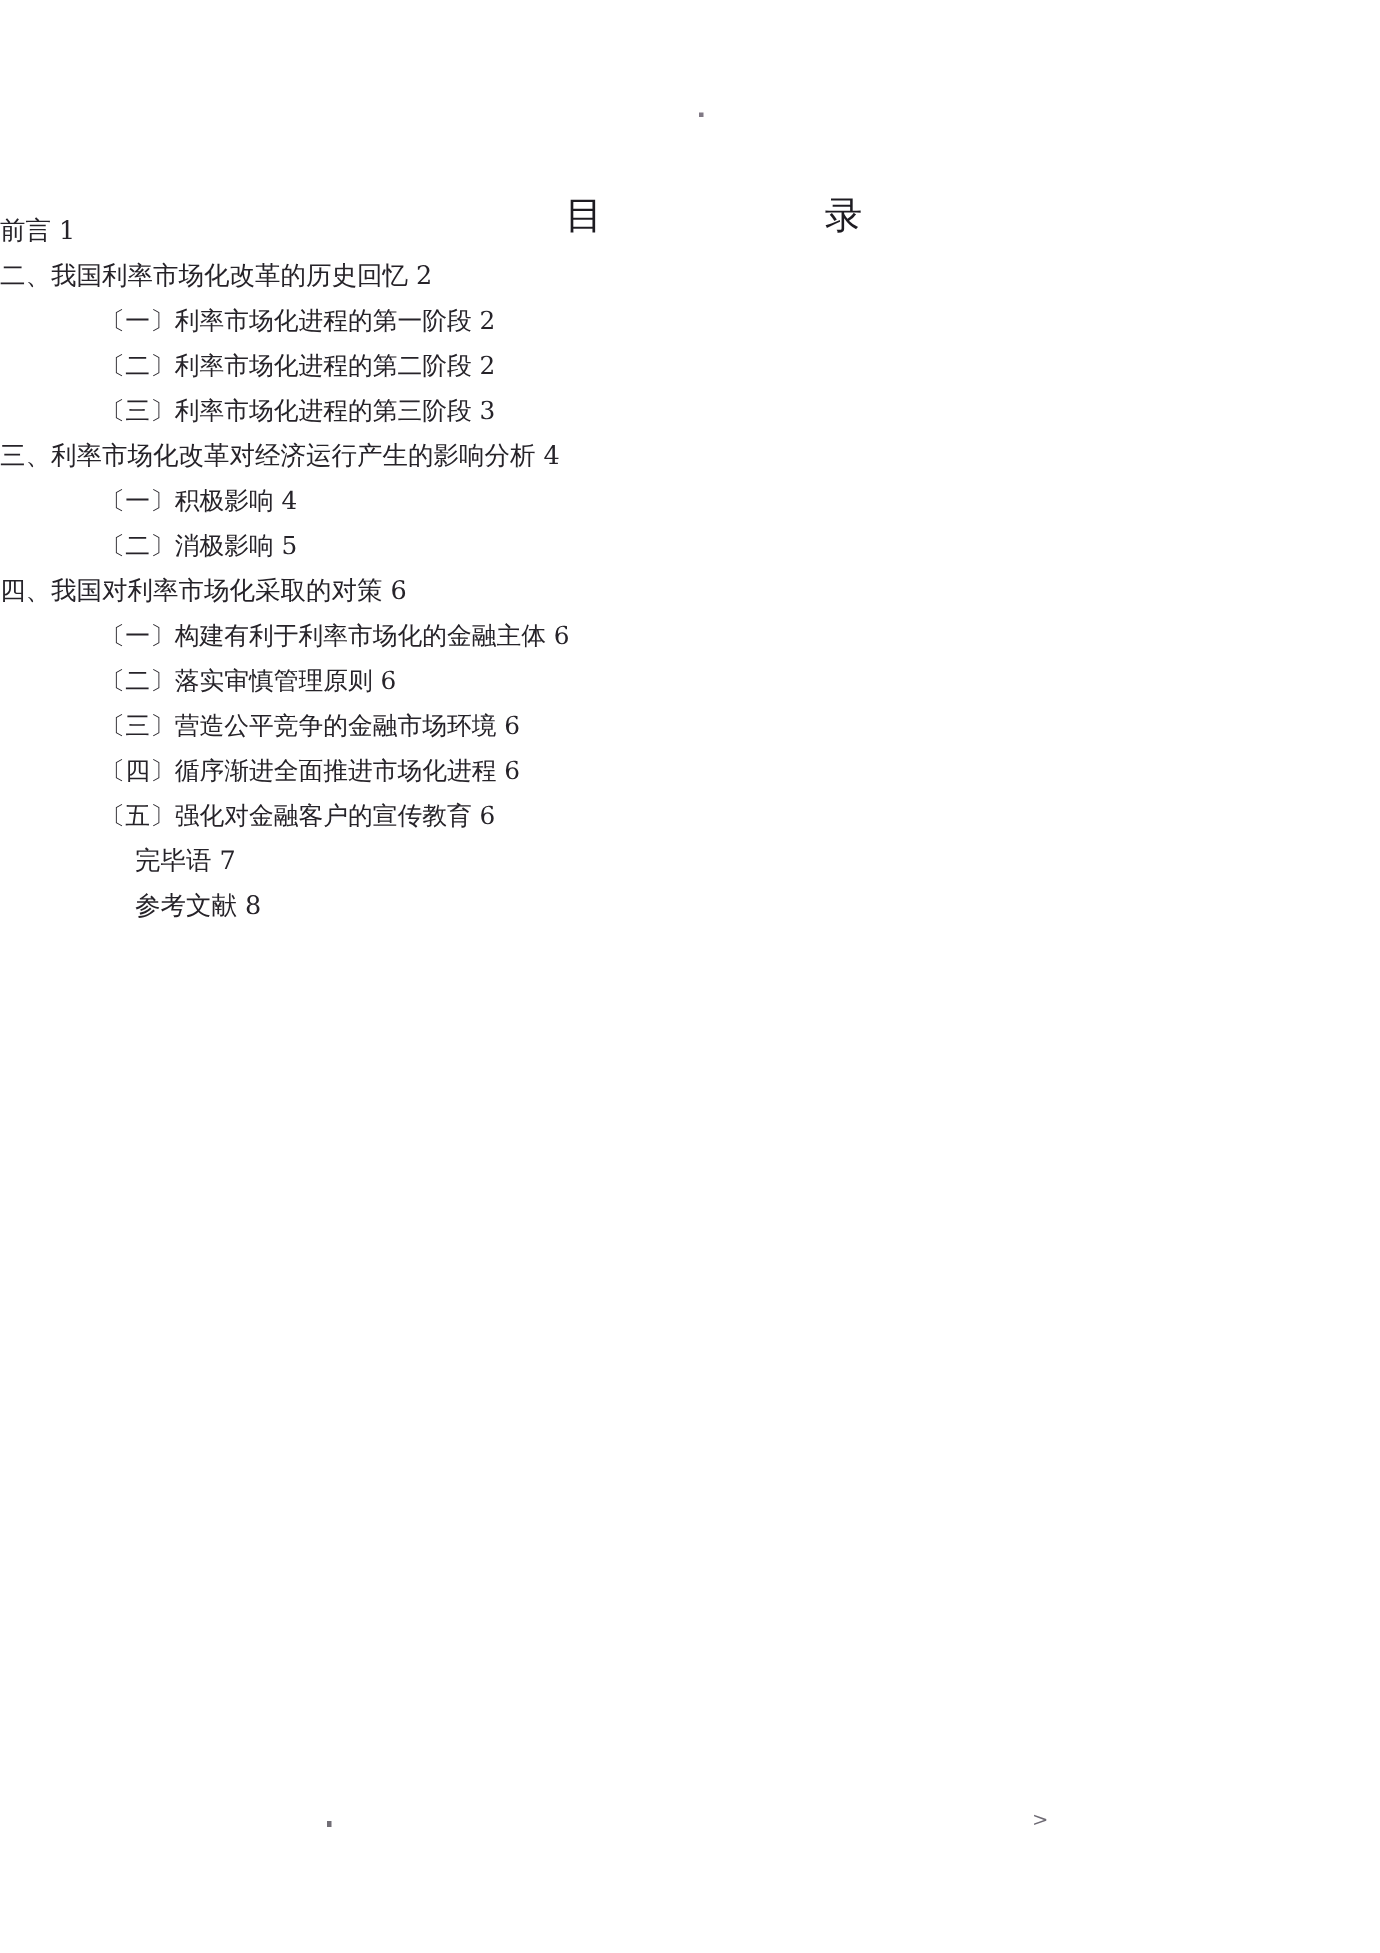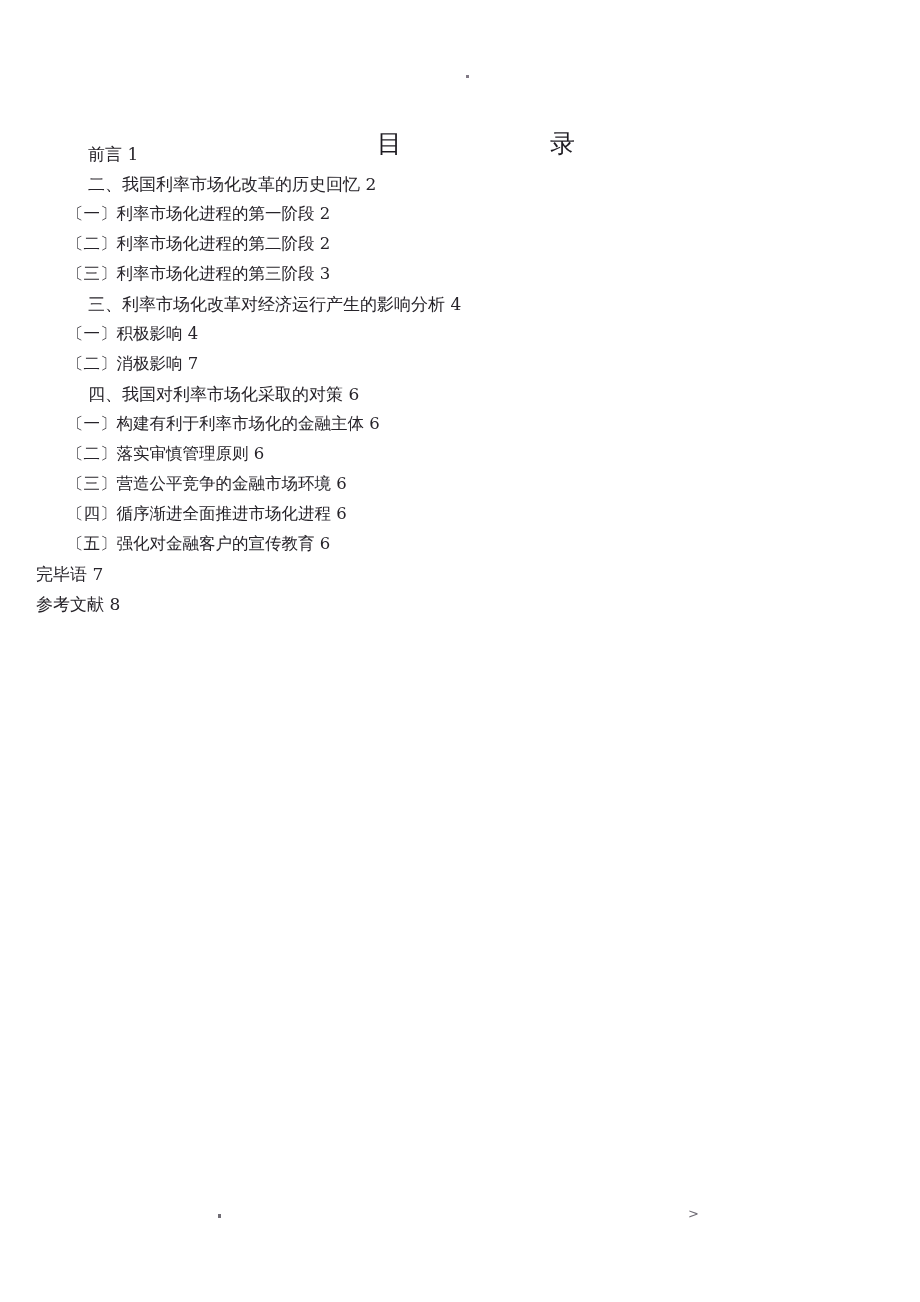--- a/index.html
+++ b/index.html
@@ -81,28 +81,27 @@
     left: 0;
     top: 139px;
     width: 920px;
   }
   .toc-row {
     height: 30px;
     line-height: 30px;
     font-size: 17px;
     color: #262329;
     white-space: pre;
-    padding-left: 88px;
   }
   .toc-row.lvl-sub {
     padding-left: 67px;
     font-size: 16.5px;
   }
   .toc-row.lvl-tail {
-    padding-left: 36px;
+    padding-left: 90px;
   }
 </style>
 </head>
 <body>
 
 <div class="page">
 
   <div class="artifact-dot-top"></div>
 
   <div class="doc-title">
@@ -110,21 +109,21 @@
   </div>
 
   <div class="toc" id="toc-list">
       <div class="toc-row lvl-main"><span>前言 1</span></div>
       <div class="toc-row lvl-main"><span>二、我国利率市场化改革的历史回忆 2</span></div>
       <div class="toc-row lvl-sub"><span>〔一〕利率市场化进程的第一阶段 2</span></div>
       <div class="toc-row lvl-sub"><span>〔二〕利率市场化进程的第二阶段 2</span></div>
       <div class="toc-row lvl-sub"><span>〔三〕利率市场化进程的第三阶段 3</span></div>
       <div class="toc-row lvl-main"><span>三、利率市场化改革对经济运行产生的影响分析 4</span></div>
       <div class="toc-row lvl-sub"><span>〔一〕积极影响 4</span></div>
-      <div class="toc-row lvl-sub"><span>〔二〕消极影响 7</span></div>
+      <div class="toc-row lvl-sub"><span>〔二〕消极影响 5</span></div>
       <div class="toc-row lvl-main"><span>四、我国对利率市场化采取的对策 6</span></div>
       <div class="toc-row lvl-sub"><span>〔一〕构建有利于利率市场化的金融主体 6</span></div>
       <div class="toc-row lvl-sub"><span>〔二〕落实审慎管理原则 6</span></div>
       <div class="toc-row lvl-sub"><span>〔三〕营造公平竞争的金融市场环境 6</span></div>
       <div class="toc-row lvl-sub"><span>〔四〕循序渐进全面推进市场化进程 6</span></div>
       <div class="toc-row lvl-sub"><span>〔五〕强化对金融客户的宣传教育 6</span></div>
       <div class="toc-row lvl-tail"><span>完毕语 7</span></div>
       <div class="toc-row lvl-tail"><span>参考文献 8</span></div>
     </div>
 

